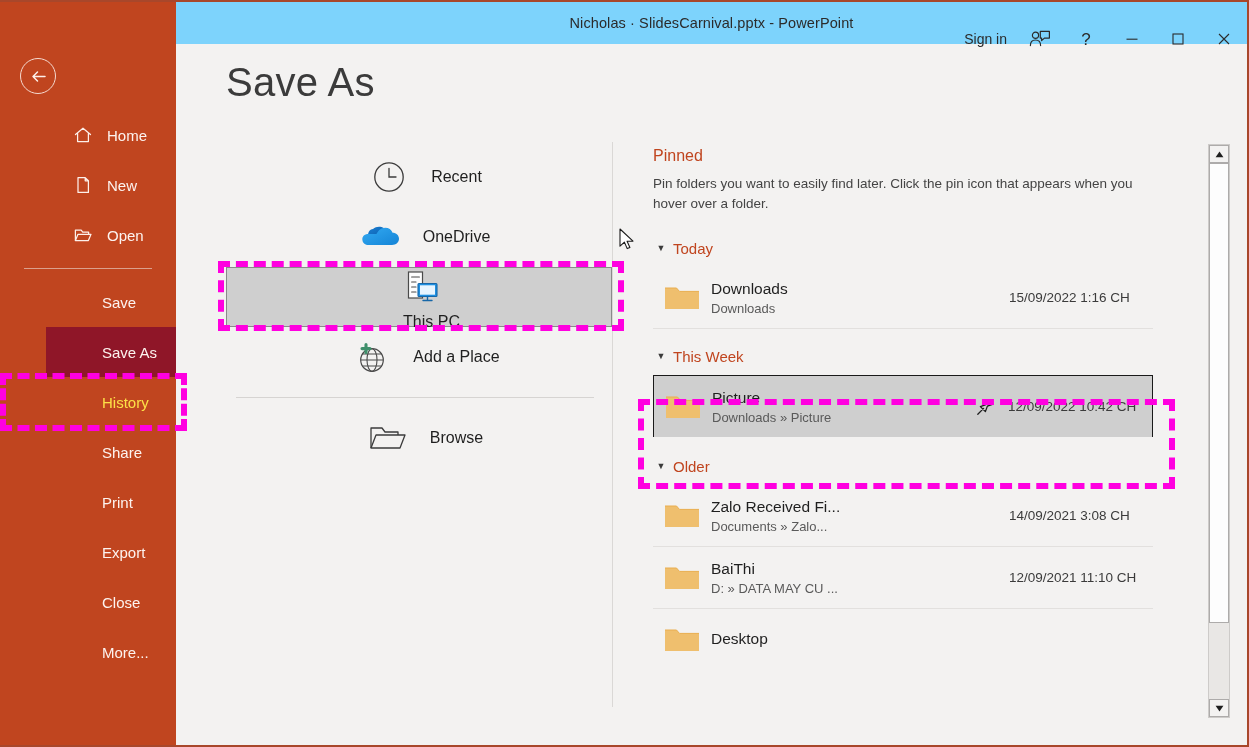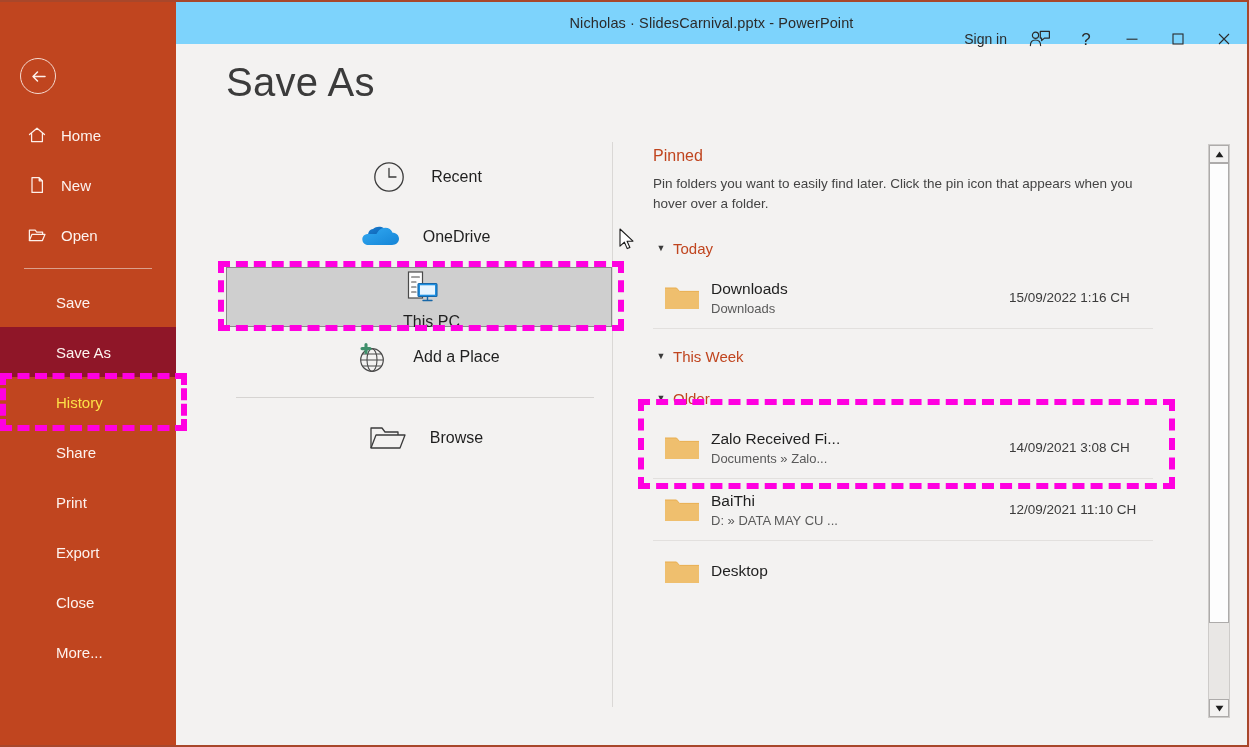--- a/index.html
+++ b/index.html
@@ -50,21 +50,21 @@
   }
   .back-btn {
     position: absolute; top: 56px; left: 20px;
     width: 36px; height: 36px; border: 1.6px solid #f5d9cf;
     border-radius: 50%; display: flex; align-items: center;
     justify-content: center; cursor: pointer;
   }
   .rail-list { position: absolute; top: 108px; left: 0; width: 176px; }
   .rail-item {
     position: relative; height: 50px; display: flex; align-items: center;
-    padding-left: 26px; color: #fdf3ef; font-size: 15px; cursor: pointer;
+    padding-left: 26px; color: #fdf3ef; font-size: 15px; cursor: pointer; margin-left: 46px;
   }
   .rail-item .ri-icon {
     width: 22px; margin-right: 13px; display: flex;
     align-items: center; justify-content: center;
   }
   .rail-item.text-only { padding-left: 56px; }
   .rail-item.selected { background: #8f1628; }
   .rail-item.disabled { color: #fde047; cursor: default; }
   .rail-sep {
     height: 1px; background: #dba08c; margin: 8px 24px 8px 24px;
@@ -368,20 +368,39 @@
         <span class="f-path" style="display:block">Downloads</span>
       </span>
       <span class="f-pin"></span>
       <span class="f-date">15/09/2022 1:16 CH</span>
     </div>
 
     <div class="group-head" style="margin-top:14px">
       <span class="caret">▼</span>
       <span class="group-title">This Week</span>
     </div>
+    <div class="folder-row hovered no-rule">
+      <span class="f-ico">
+        <svg width="38" height="30" viewBox="0 0 38 30">
+          <path d="M2 26 V5 H13.5 L16.5 8.4 H36 V26 Z" fill="#efbf6e"></path>
+          <path d="M2 5 H13.5 L16.5 8.4 H36" fill="none" stroke="#e9ae4e" stroke-width="1"></path>
+        </svg>
+      </span>
+      <span class="f-texts">
+        <span class="f-name" style="display:block">Picture</span>
+        <span class="f-path" style="display:block">Downloads » Picture</span>
+      </span>
+      <span class="f-pin">
+        <svg width="20" height="20" viewBox="0 0 20 20">
+          <path d="M12.6 2.6 L17.4 7.4 M12.6 2.6 L10.9 7.6 L5.4 9.6 L10.4 14.6 L12.4 9.1 L17.4 7.4
+                   M8.6 11.4 L2.8 17.2" fill="none" stroke="#1f1f1f" stroke-width="1.3" stroke-linecap="round" stroke-linejoin="round"></path>
+        </svg>
+      </span>
+      <span class="f-date">12/09/2022 10:42 CH</span>
+    </div>
 
     <div class="group-head" style="margin-top:16px">
       <span class="caret">▼</span>
       <span class="group-title">Older</span>
     </div>
 
     <div class="folder-row">
       <span class="f-ico">
         <svg width="38" height="30" viewBox="0 0 38 30">
           <path d="M2 26 V5 H13.5 L16.5 8.4 H36 V26 Z" fill="#efbf6e"></path>

